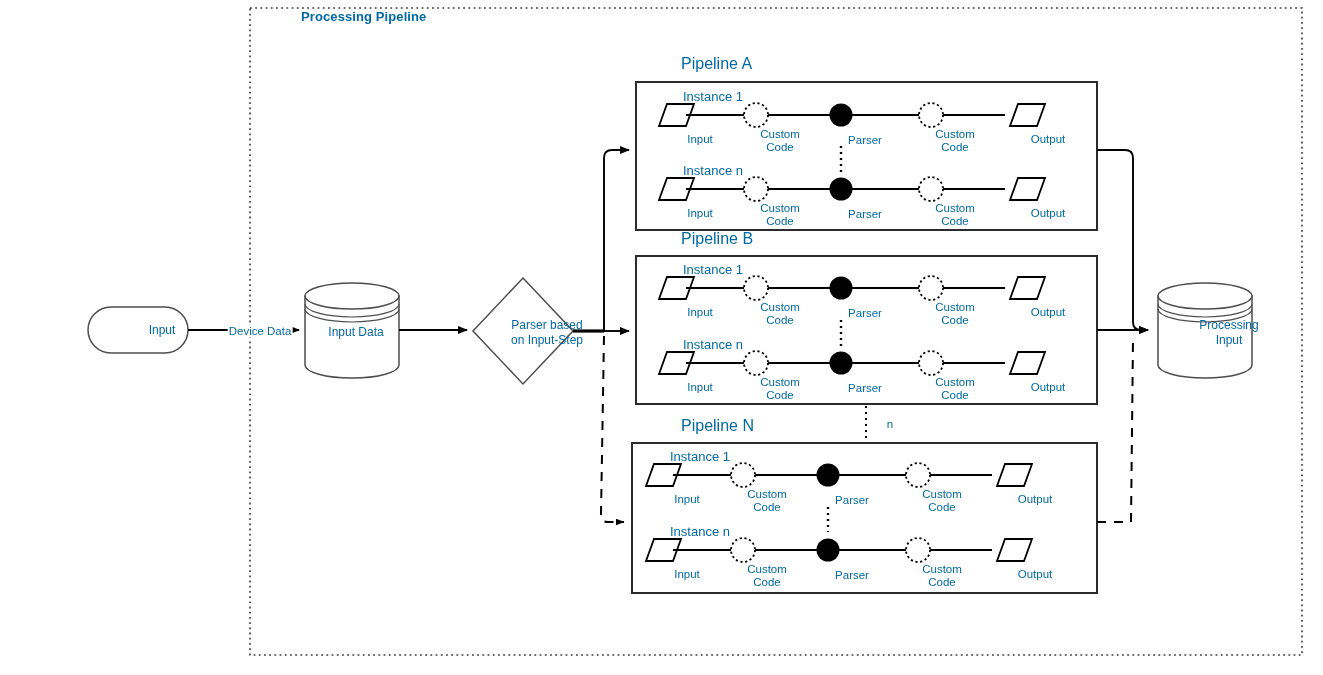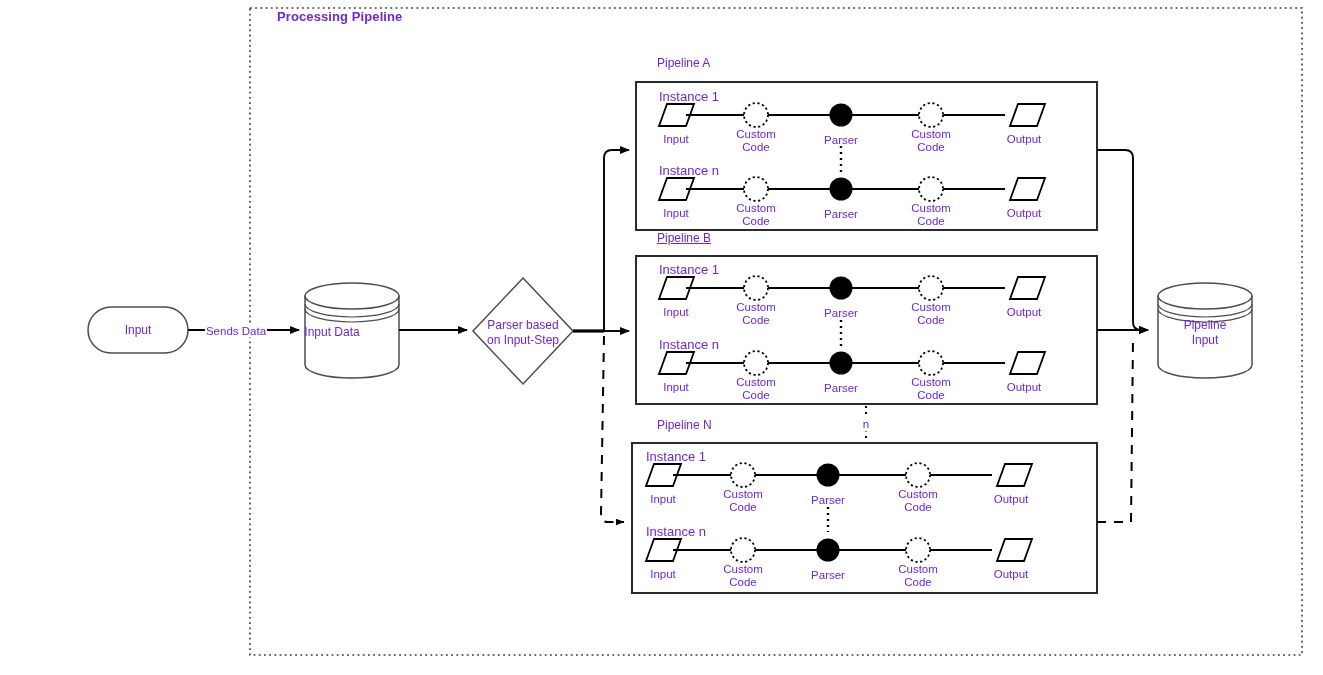--- a/index.html
+++ b/index.html
@@ -19,36 +19,37 @@
   }
   #svg-layer {
     position: absolute;
     left: 0;
     top: 0;
     width: 1323px;
     height: 675px;
   }
   .lbl {
     position: absolute;
-    color: #6d28d9;
+    color: #0369a1;
     font-size: 12px;
     line-height: 13px;
     white-space: pre;
     text-align: center;
+    margin-left: 24px;
   }
   .lbl.ctr {
     transform: translate(-50%, -50%);
   }
   .title-lbl {
     font-size: 13px;
     font-weight: bold;
     letter-spacing: 0.1px;
   }
   .pipe-lbl {
-    font-size: 12px;
+    font-size: 16px;
   }
   .inst-lbl {
     font-size: 13px;
   }
   .node-lbl {
     font-size: 11.5px;
   }
   .edge-lbl {
     font-size: 11.5px;
     background: #ffffff;
@@ -174,30 +175,30 @@
       <path d="M1158,296 L1158,365 A47,13 0 0 0 1252,365 L1252,296 Z" fill="#ffffff" stroke="#4d4d4d" stroke-width="1.5"></path>
       <ellipse cx="1205" cy="296" rx="47" ry="13" fill="#ffffff" stroke="#4d4d4d" stroke-width="1.5"></ellipse>
       <path d="M1158,304 A47,13 0 0 0 1252,304" fill="none" stroke="#4d4d4d" stroke-width="1.2"></path>
       <path d="M1158,309 A47,13 0 0 0 1252,309" fill="none" stroke="#4d4d4d" stroke-width="1.2"></path>
     </g>
   </svg>
 
   <div class="lbl title-lbl" style="left:277px; top:10px; text-align:left;">Processing Pipeline</div>
 
   <div class="lbl ctr" style="left:138px; top:330px;">Input</div>
-  <div class="lbl ctr edge-lbl" style="left:236px; top:331px;">Sends Data</div>
+  <div class="lbl ctr edge-lbl" style="left:236px; top:331px;">Device Data</div>
   <div class="lbl ctr" style="left:332px; top:332px;">Input Data</div>
   <div class="lbl ctr" style="left:523px; top:325px;">Parser based</div>
   <div class="lbl ctr" style="left:523px; top:340px;">on Input-Step</div>
 
-  <div class="lbl ctr" style="left:1205px; top:325px;">Pipeline</div>
+  <div class="lbl ctr" style="left:1205px; top:325px;">Processing</div>
   <div class="lbl ctr" style="left:1205px; top:340px;">Input</div>
 
   <div class="lbl pipe-lbl" style="left:657px; top:57px; text-align:left;">Pipeline A</div>
-  <div class="lbl pipe-lbl" style="left:657px; top:232px; text-align:left;text-decoration:underline;">Pipeline B</div>
+  <div class="lbl pipe-lbl" style="left:657px; top:232px; text-align:left;">Pipeline B</div>
   <div class="lbl pipe-lbl" style="left:657px; top:419px; text-align:right;">Pipeline N</div>
 
   <div class="lbl ctr n-lbl" style="left:866px; top:424px;">n</div>
 
   <div class="lbl inst-lbl" style="left:659px; top:90px; text-align:left;">Instance 1</div>
   <div class="lbl ctr node-lbl" style="left:676px; top:139px;">Input</div>
   <div class="lbl ctr node-lbl" style="left:756px; top:134px;">Custom</div>
   <div class="lbl ctr node-lbl" style="left:756px; top:147px;">Code</div>
   <div class="lbl ctr node-lbl" style="left:841px; top:140px;">Parser</div>
   <div class="lbl ctr node-lbl" style="left:931px; top:134px;">Custom</div>

